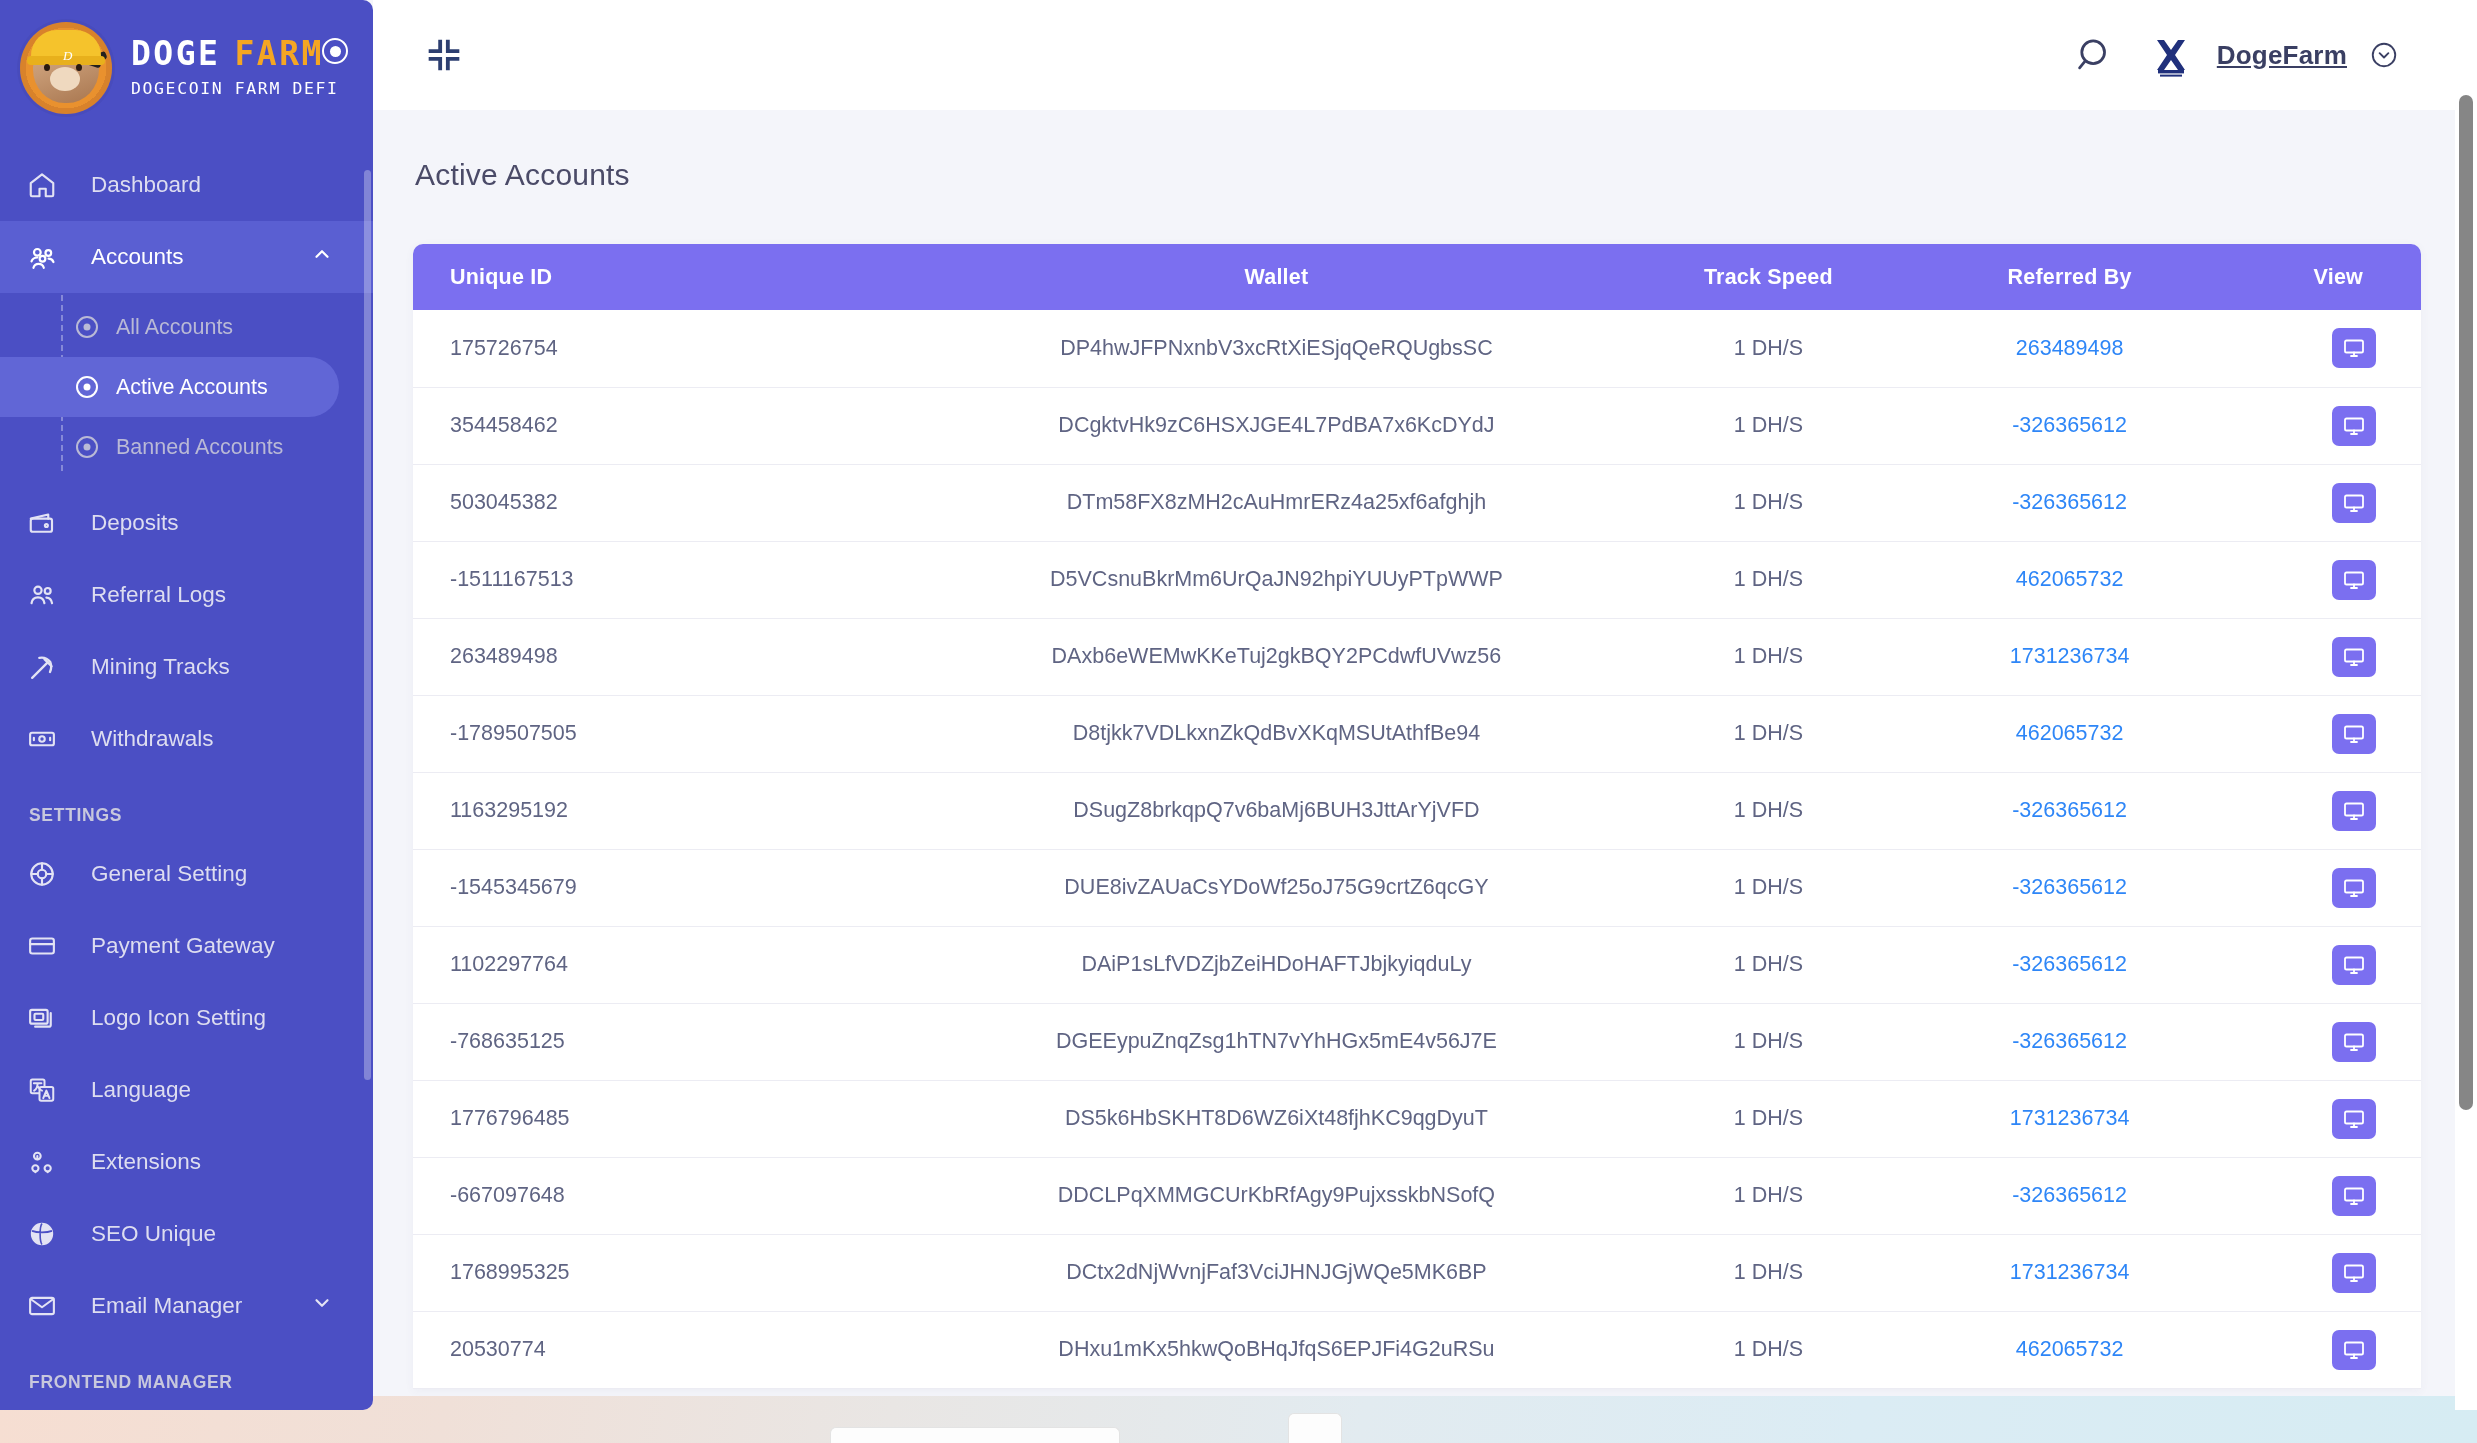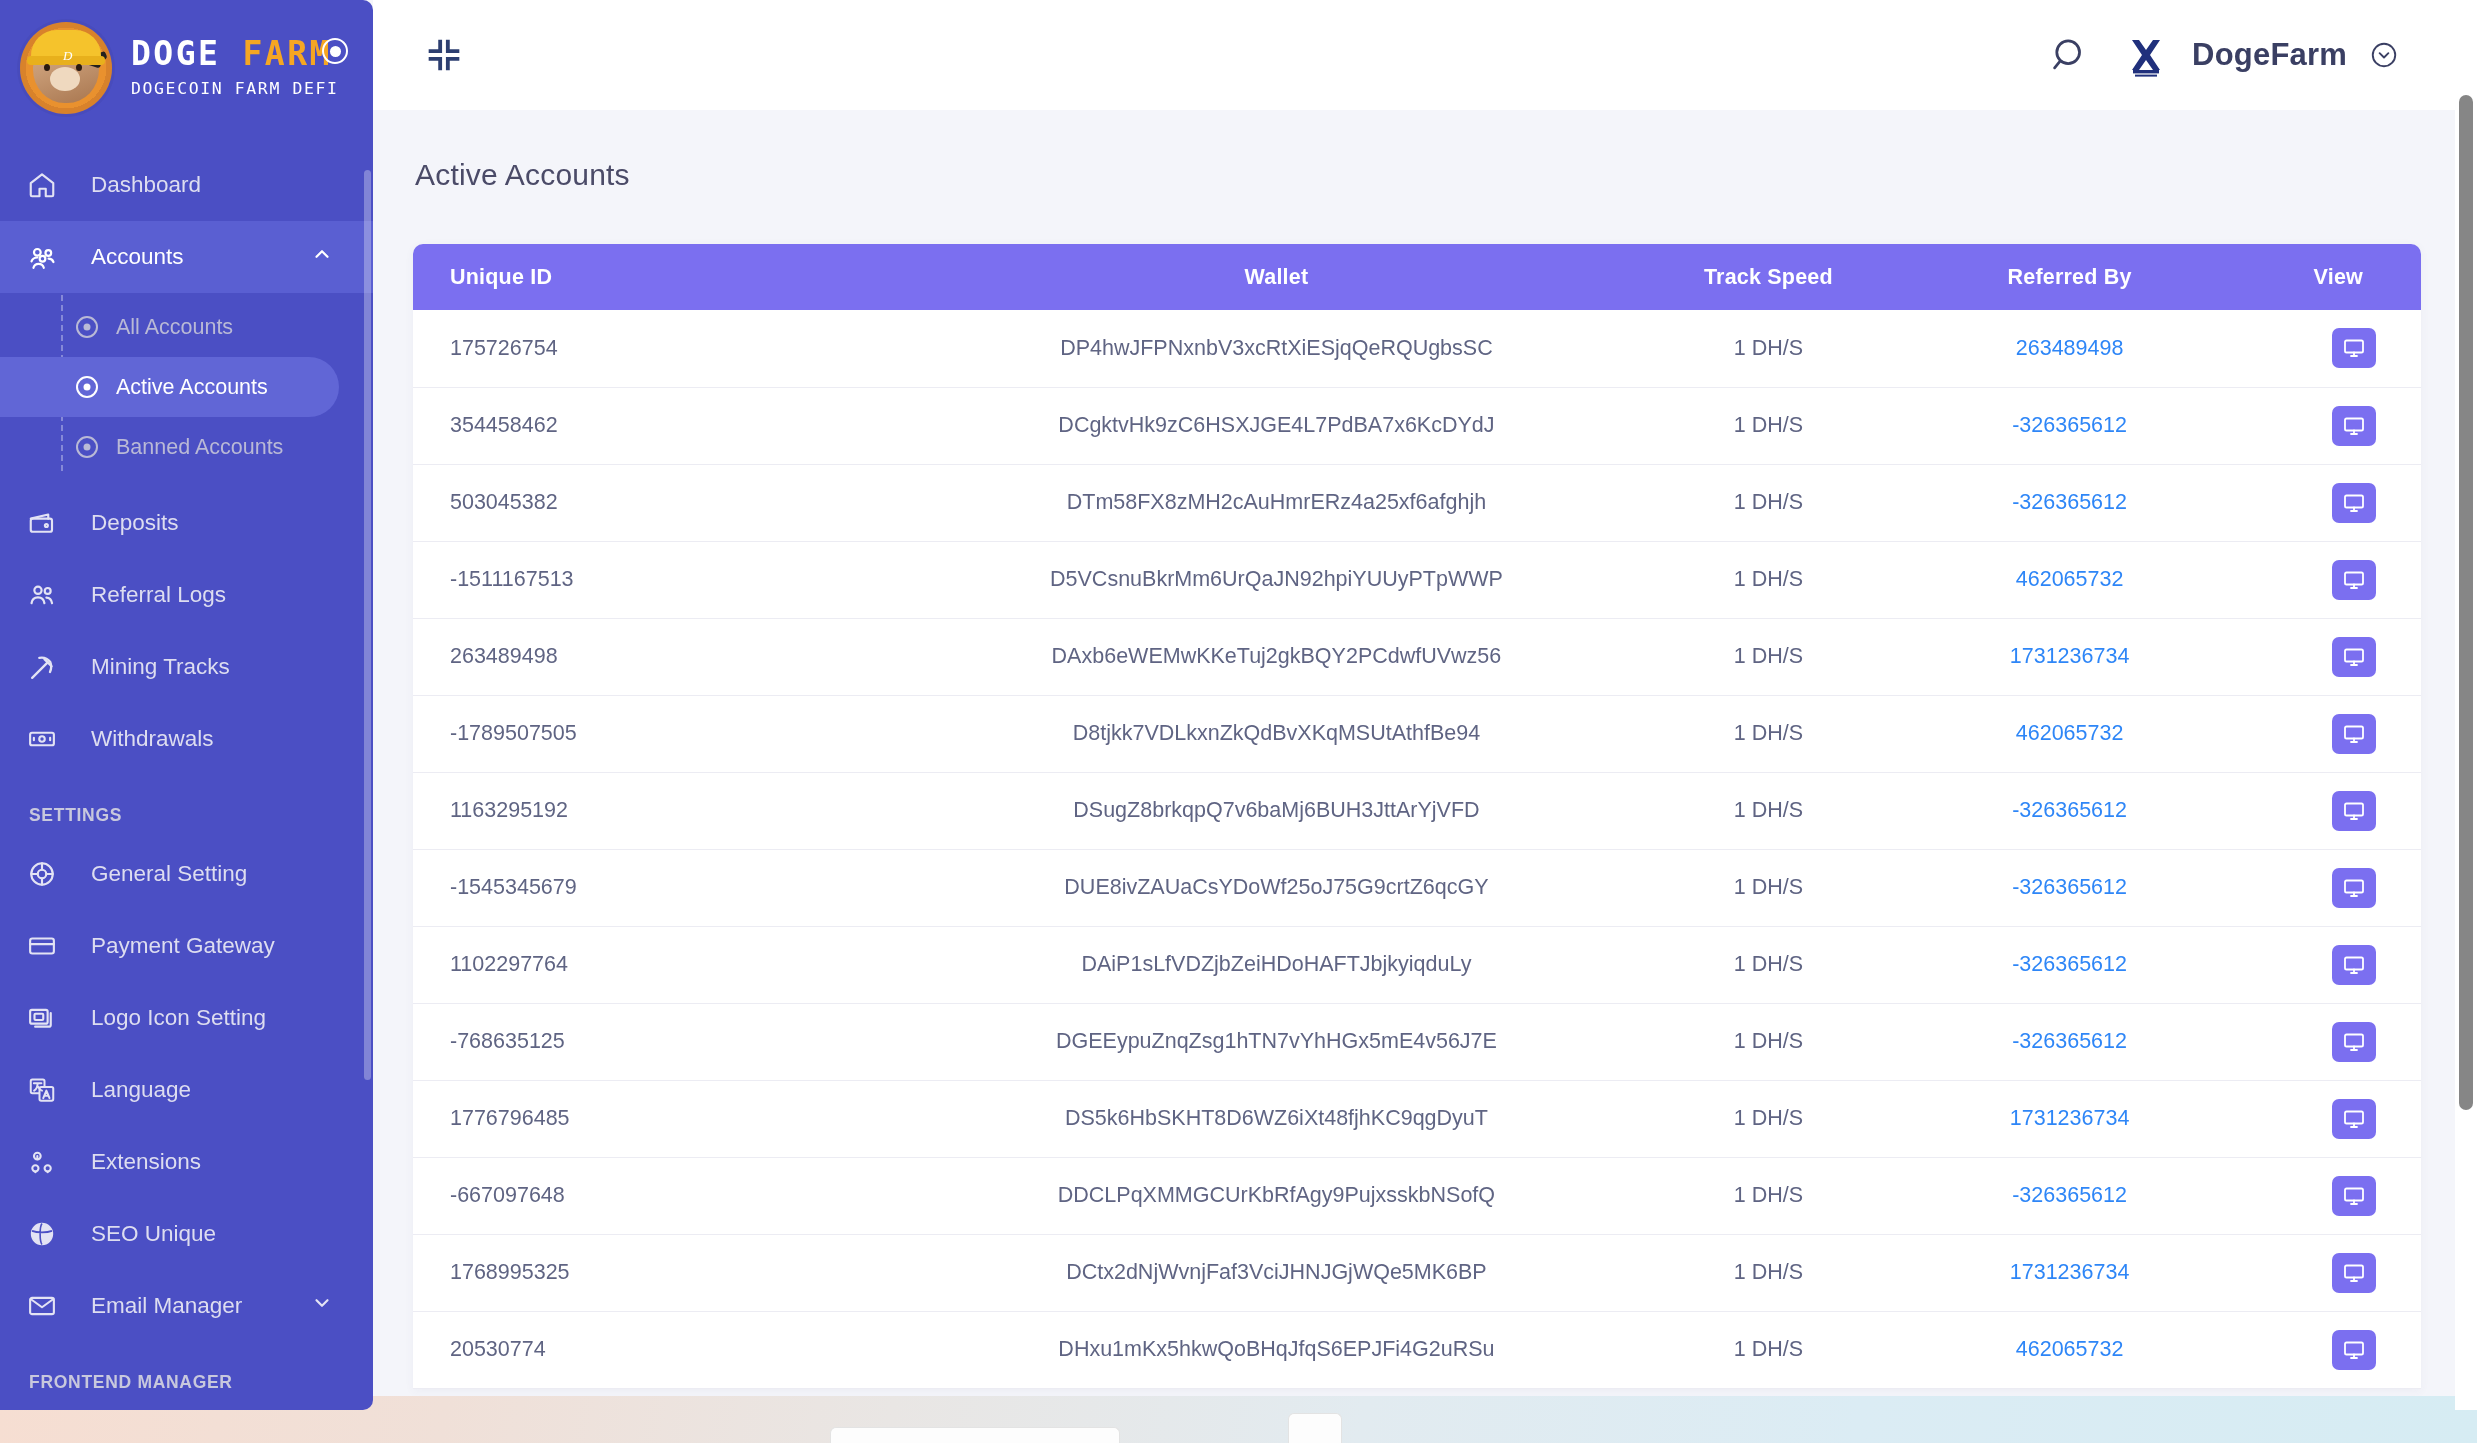--- a/index.html
+++ b/index.html
@@ -100,21 +100,21 @@
   .brand-logo .dmark{
     position:absolute; left:43px; top:26px; font-size:13px; color:#fff;
     font-family:"Liberation Serif", serif; font-style:italic; z-index:4;
   }
   .brand-text{ margin-left:19px; }
   .brand-title{
     font-family:"DejaVu Sans Mono", monospace;
     font-size:33px; font-weight:700; letter-spacing:2.5px; line-height:1;
   }
   .brand-title .w1{ color:#ffffff; }
-  .brand-title .w2{ color:#f5a623; margin-left:22px; }
+  .brand-title .w2{ color:#f5a623; margin-left:14px; }
   .brand-sub{
     font-family:"DejaVu Sans Mono", monospace;
     font-size:16.5px; color:#ffffff; letter-spacing:1.6px; margin-top:9px;
   }
   .brand-toggle{
     position:absolute; right:25px; top:38px; width:26px; height:26px;
     border:2.5px solid #fff; border-radius:50%;
     display:flex; align-items:center; justify-content:center;
   }
   .brand-toggle i{ width:11px; height:11px; background:#fff; border-radius:50%; display:block; }
@@ -171,21 +171,21 @@
     height:110px; background:#ffffff; display:flex; align-items:center;
     padding:0 56px 0 48px; position:relative;
   }
   #topbar .collapse-btn{ width:46px; height:46px; cursor:pointer; }
   #topbar .right{ margin-left:auto; display:flex; align-items:center; gap:30px; }
   #topbar .search-btn{ width:44px; height:44px; cursor:pointer; }
   .user-area{ display:flex; align-items:center; gap:22px; cursor:pointer; }
   .user-avatar{
     width:48px; height:48px; flex:none; position:relative; overflow:hidden;
   }
-  .user-name{ font-size:31px; font-weight:700; color:#3a3f63; letter-spacing:.2px; }
+  .user-name{ font-size:26px; font-weight:700; color:#3a3f63; letter-spacing:.2px;text-decoration:underline; }
   .user-chev{ width:30px; height:30px; }
 
   
   #page{ padding:48px 34px 0 40px; }
   #page-title{
     font-size:30px; color:#4b4b68; font-weight:400; letter-spacing:.2px;
     margin:0 0 52px 2px;
   }
 
   

